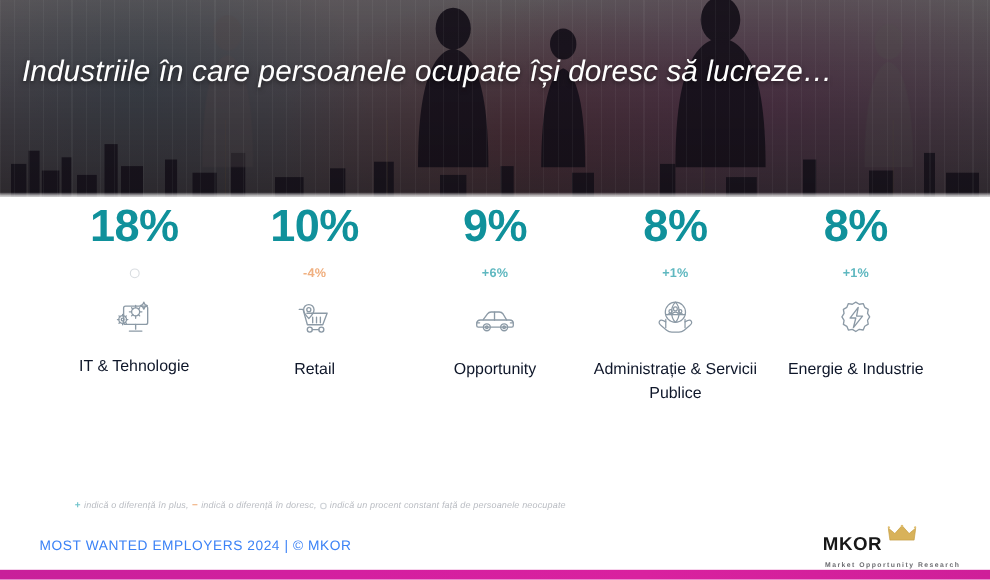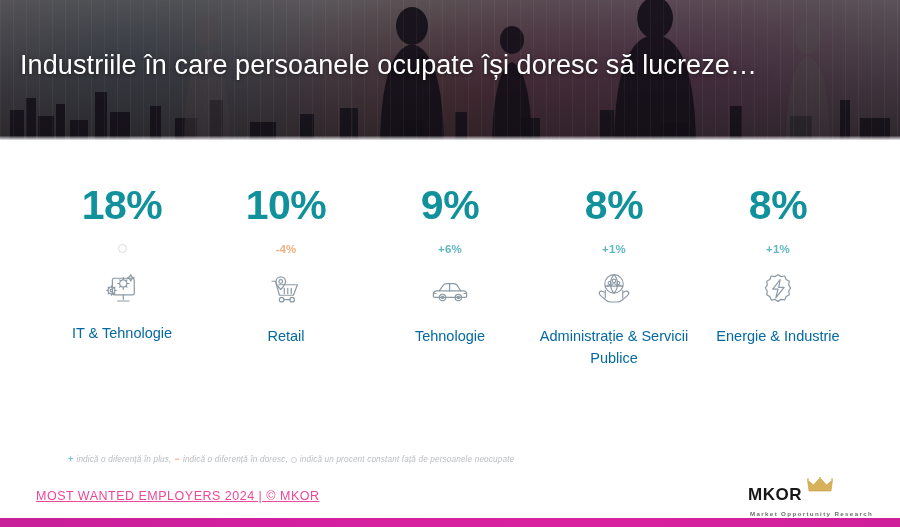--- a/index.html
+++ b/index.html
@@ -12,23 +12,24 @@
     height: 527px;
     overflow: hidden;
     font-family: "Liberation Sans", sans-serif;
     position: relative;
   }
 
   
   .banner {
     position: relative;
     width: 900px;
-    height: 140px;
+    height: 179px;
     overflow: hidden;
     background: #0c4a6e;
+    font-style: italic;
   }
   .banner-photo {
     position: absolute;
     inset: 0;
     
     background:
       
       radial-gradient(ellipse 420px 200px at 76% 55%, rgba(186,40,120,0.45), rgba(186,40,120,0) 70%),
       
       radial-gradient(ellipse 300px 180px at 52% 70%, rgba(190,45,40,0.40), rgba(190,45,40,0) 72%),
@@ -133,21 +134,21 @@
     margin-top: 12px;
     height: 44px;
     display: flex;
     align-items: center;
     justify-content: center;
   }
   .stat-icon svg { display: block; }
   .stat-label {
     margin-top: 14px;
     font-size: 14.5px;
-    color: #0369a1;
+    color: #0f172a;
     line-height: 1.5;
     font-weight: 400;
     max-width: 160px;
   }
 
   
   .footnote {
     position: absolute;
     left: 68px;
     top: 454px;
@@ -179,23 +180,22 @@
     bottom: 0;
     width: 900px;
     height: 52px;
     background: #ffffff;
   }
   .footer-text {
     position: absolute;
     left: 36px;
     top: 14px;
     font-size: 12.5px;
-    color: #ec4899;
+    color: #3b82f6;
     letter-spacing: 0.5px;
-    text-decoration: underline;
   }
   .footer-logo {
     position: absolute;
     right: 22px;
     top: 5px;
     width: 140px;
     height: 40px;
   }
   .logo-word {
     position: absolute;
@@ -348,21 +348,21 @@
         <path d="M5 29c0-2.4 1.6-4 4-4h2.6l4.6-6.4c.9-1.2 2.3-1.9 3.8-1.9h8.4c1.6 0 3.1.8 4 2.1L36 25h3c2.4 0 4 1.6 4 3.6v2.2c0 .9-.7 1.6-1.6 1.6H6.6C5.7 32.4 5 31.7 5 30.8z"></path>
         <path d="M12 25h24"></path>
         <path d="M23.5 17v8"></path>
         <circle cx="15.5" cy="32.6" r="3.6"></circle>
         <circle cx="33.5" cy="32.6" r="3.6"></circle>
         <circle cx="15.5" cy="32.6" r="1.3"></circle>
         <circle cx="33.5" cy="32.6" r="1.3"></circle>
         <path d="M5 28h3M40 28h3"></path>
       </svg>
     </div>
-    <div class="stat-label">Tehnologie</div>
+    <div class="stat-label">Opportunity</div>
   </div>
 
   <div class="stat-card">
     <div class="stat-value">8%</div>
     <div class="stat-delta delta-up">+1%</div>
     <div class="stat-icon">
       <svg width="42" height="42" viewBox="0 0 48 48" fill="none" stroke="#8c9aa6" stroke-width="1.3" stroke-linecap="round" stroke-linejoin="round">
         <circle cx="24" cy="17" r="10.5"></circle>
         <path d="M13.8 19.5h20.4"></path>
         <path d="M24 6.5c2.8 3 4 7 4 10.5s-1.2 7.5-4 10.5c-2.8-3-4-7-4-10.5s1.2-7.5 4-10.5z"></path>

